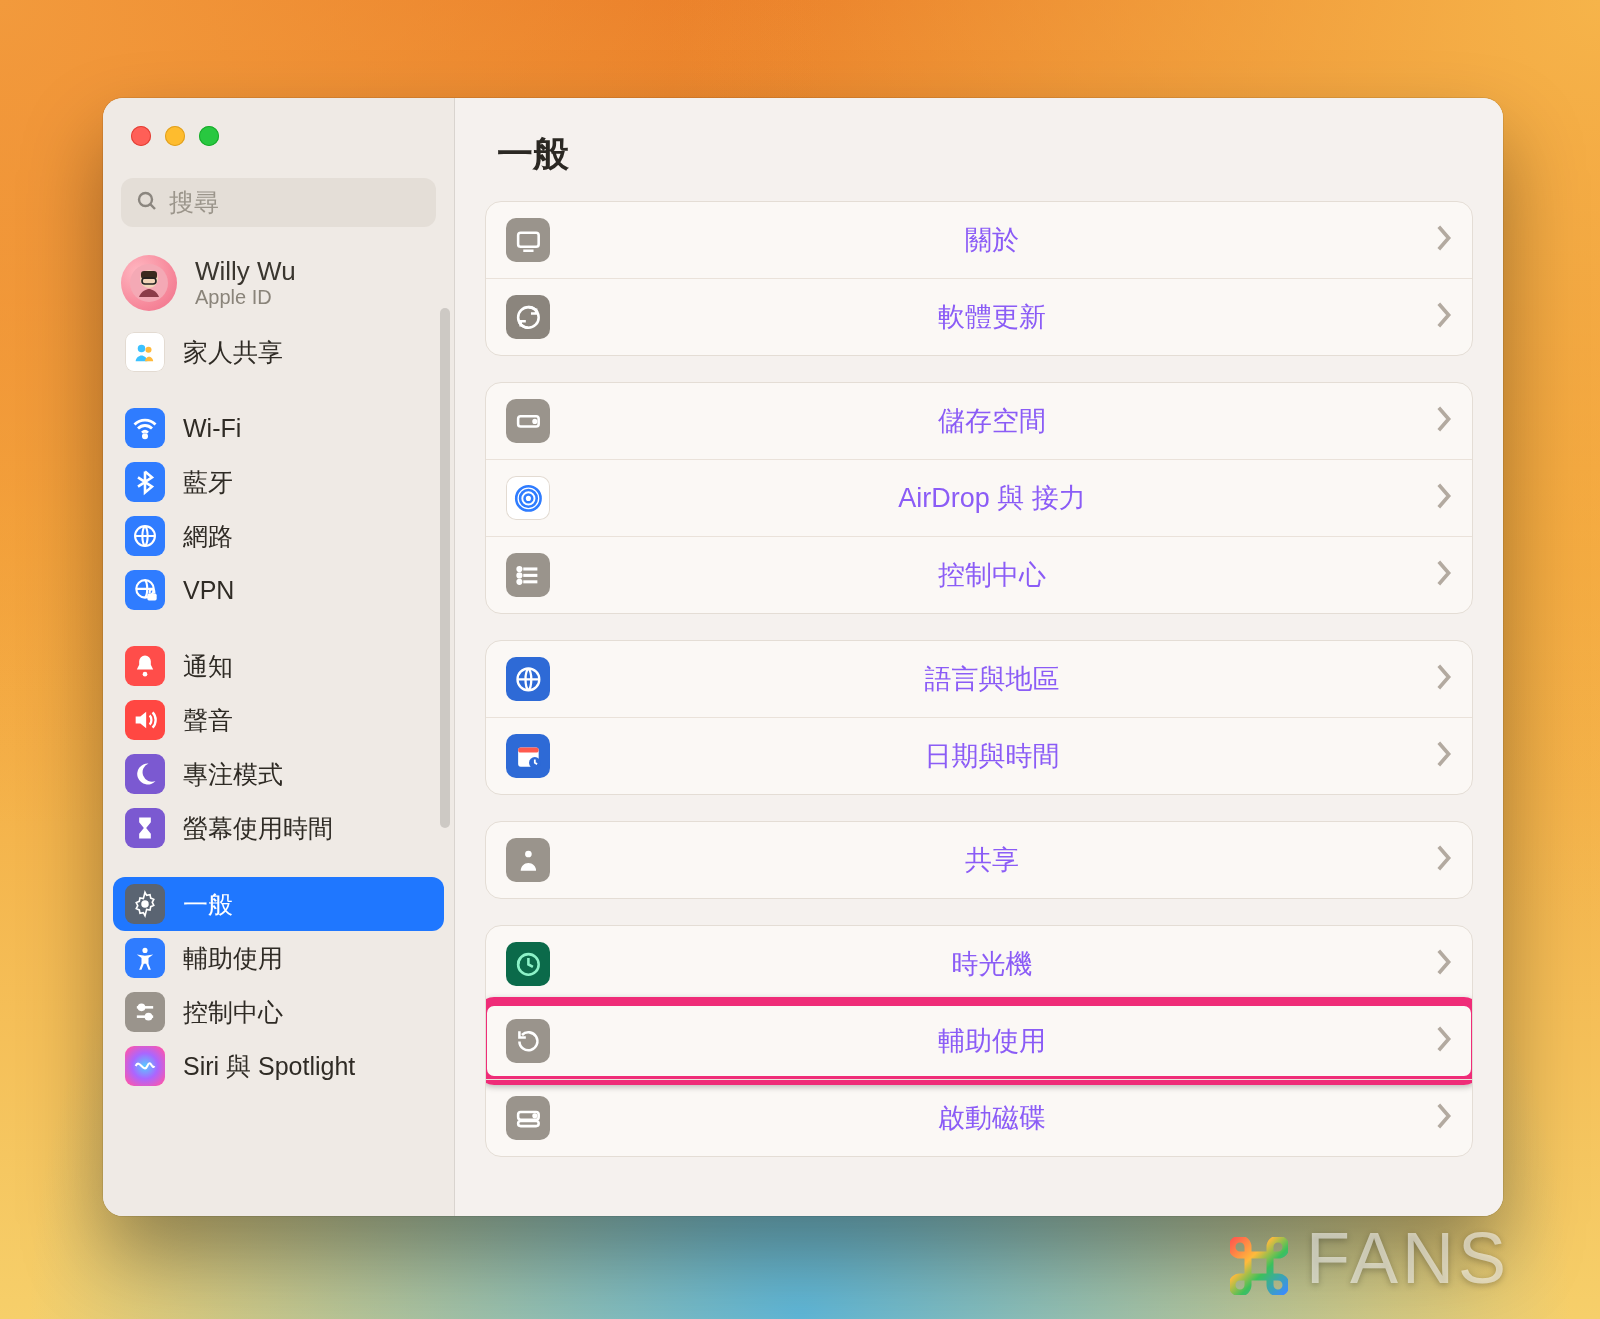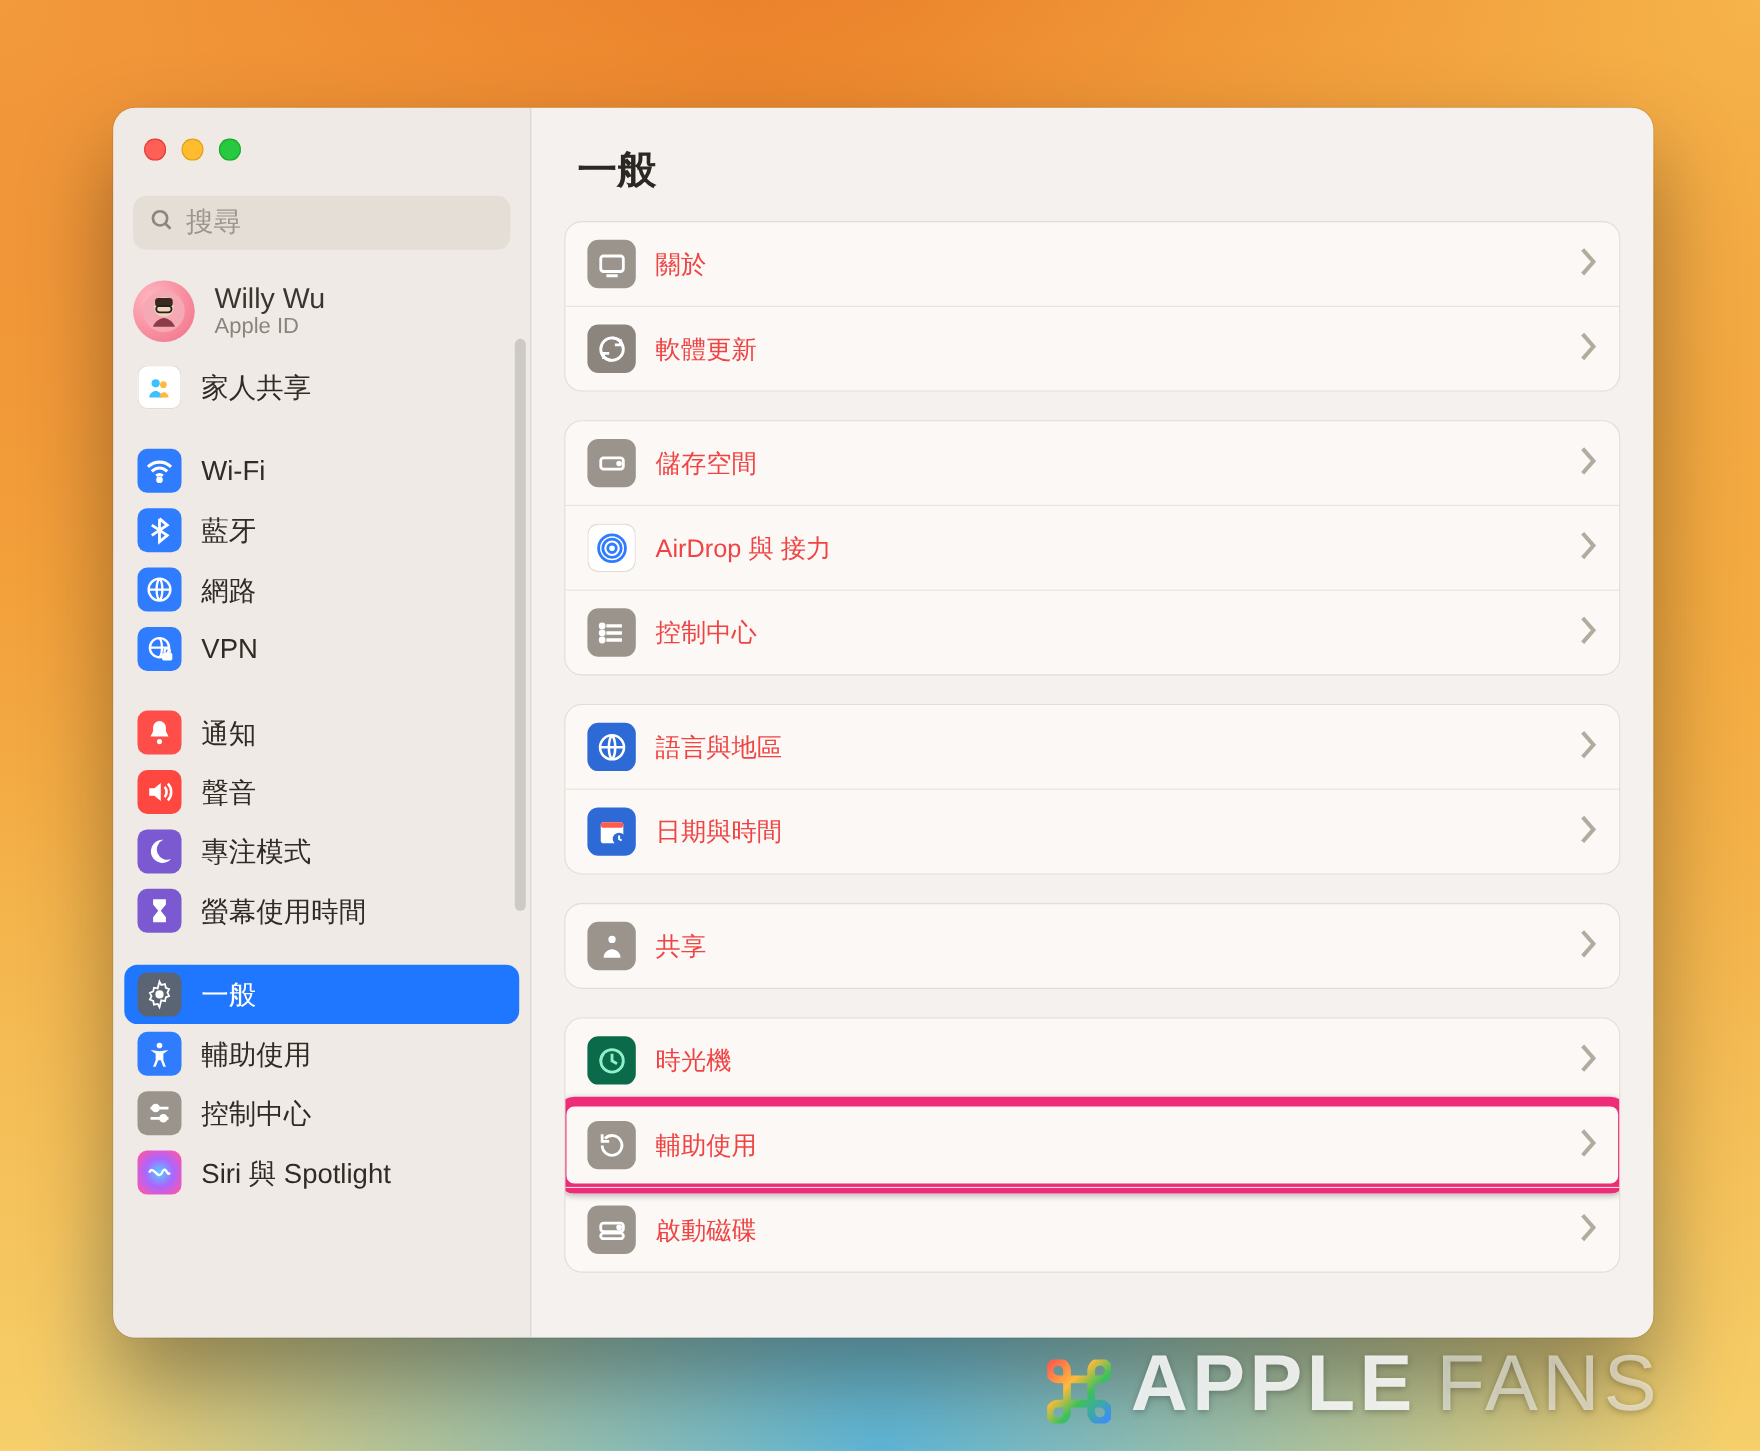--- a/index.html
+++ b/index.html
@@ -22,21 +22,21 @@
     height: 1118px;
     background: #f2eeec;
     border-radius: 20px;
     box-shadow: 0 40px 80px rgba(0,0,0,0.35), 0 0 0 1px rgba(0,0,0,0.08);
     display: flex;
     overflow: hidden;
   }
 
   
   .sidebar {
-    width: 380px;
+    width: 352px;
     background: #efeae5;
     border-right: 1px solid #d9d4cf;
     display: flex;
     flex-direction: column;
     position: relative;
   }
   .traffic {
     display: flex;
     gap: 14px;
     padding: 28px 0 0 28px;
@@ -113,21 +113,21 @@
     display: flex; align-items: center; gap: 18px;
     padding: 16px 20px;
     border-top: 1px solid #eae2da;
     position: relative;
   }
   .row:first-child { border-top: none; }
   .row .ic {
     width: 44px; height: 44px; border-radius: 10px;
     display:flex; align-items:center; justify-content:center; flex-shrink:0;
   }
-  .row .label { font-size: 23px; color: #ef4444; flex: 1; }
+  .row .label { font-size: 27px; color: #8b5cf6; flex: 1; text-align: center; }
   .row .chev { color: #b3aaa0; }
 
   .hl-row-wrap {
     position: relative;
   }
   .hl-border {
     position: absolute; pointer-events: none;
     left: -8px; right: -8px; top: -6px; bottom: -6px;
     border: 9px solid #ef2c78;
     border-radius: 16px;
@@ -523,15 +523,14 @@
       <defs>
           <linearGradient id="g" x1="0" y1="0" x2="1" y2="1">
         <stop offset="0" stop-color="#ff5a4e"></stop>
             <stop offset=".35" stop-color="#ffba3c"></stop>
         <stop offset=".6" stop-color="#3cc15b"></stop>
             <stop offset="1" stop-color="#3c8bff"></stop>
       </linearGradient>
         </defs>
     </svg>
   </span>
-  <span>APPLE</span>
   <span class="fans">FANS</span>
 </div>
 
 </body></html>

